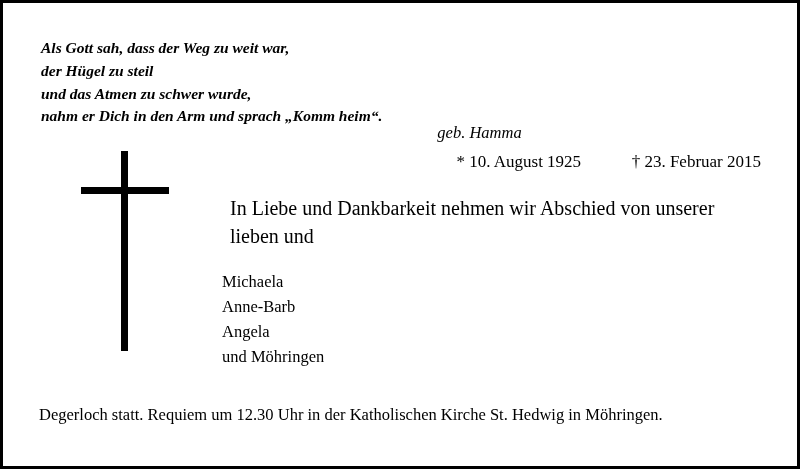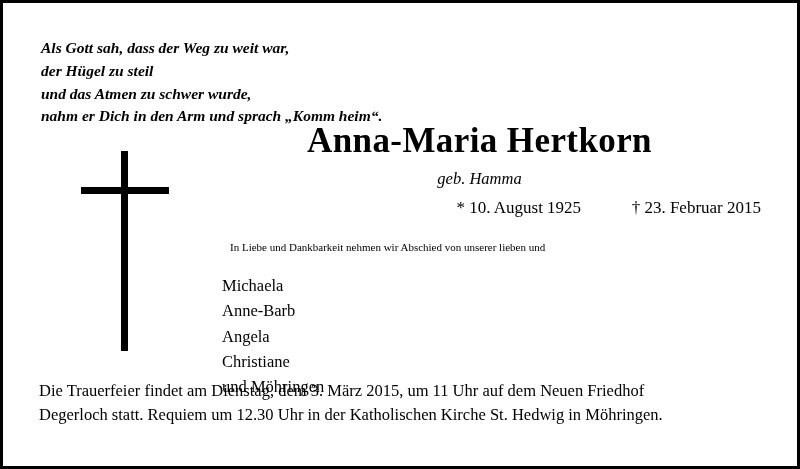--- a/index.html
+++ b/index.html
@@ -93,21 +93,21 @@
   .dates {
     font-size: 17px;
     text-align: right;
     margin-bottom: 22px;
   }
   .dates .gap {
     display: inline-block;
     width: 42px;
   }
   .message {
-    font-size: 11px;
+    font-size: 20px;
     line-height: 1.42;
     margin-bottom: 18px;
     margin-left: 32px;
   }
   .survivors {
     font-size: 16.5px;
     line-height: 1.52;
     margin-left: 24px;
   }
 
@@ -133,38 +133,35 @@
       <div>und das Atmen zu schwer wurde,</div>
       <div>nahm er Dich in den Arm und sprach „Komm heim“.</div>
     </div>
 
     <div class="cross">
       <div class="vbar"></div>
       <div class="hbar"></div>
     </div>
 
     <div class="main">
-      <div class="name">Anna-Maria Hertkorn</div>
       <div class="maiden">geb. Hamma</div>
       <div class="dates">
         <span>* 10. August 1925</span>
         <span class="gap"></span>
         <span>† 23. Februar 2015</span>
       </div>
       <div class="message">
         <div>In Liebe und Dankbarkeit nehmen wir Abschied von unserer lieben und</div>
       </div>
       <div class="survivors">
         <div>Michaela</div>
         <div>Anne-Barb</div>
         <div>Angela</div>
-        <div>Christiane</div>
         <div>und Möhringen</div>
       </div>
     </div>
 
     <div class="footer">
-      <div>Die Trauerfeier findet am Dienstag, dem 3. März 2015, um 11 Uhr auf dem Neuen Friedhof</div>
       <div>Degerloch statt. Requiem um 12.30 Uhr in der Katholischen Kirche St. Hedwig in Möhringen.</div>
     </div>
 
   </div>
 </div>
 
 </body></html>

